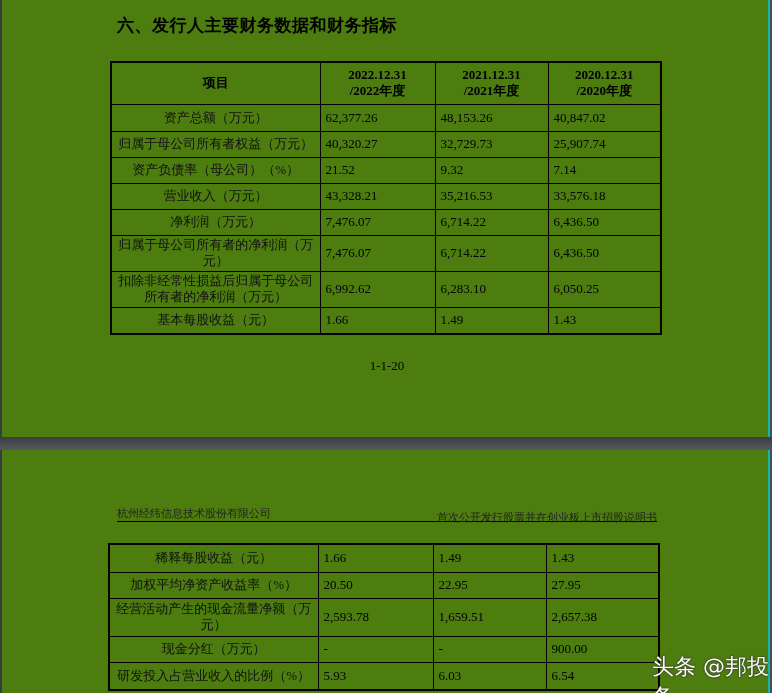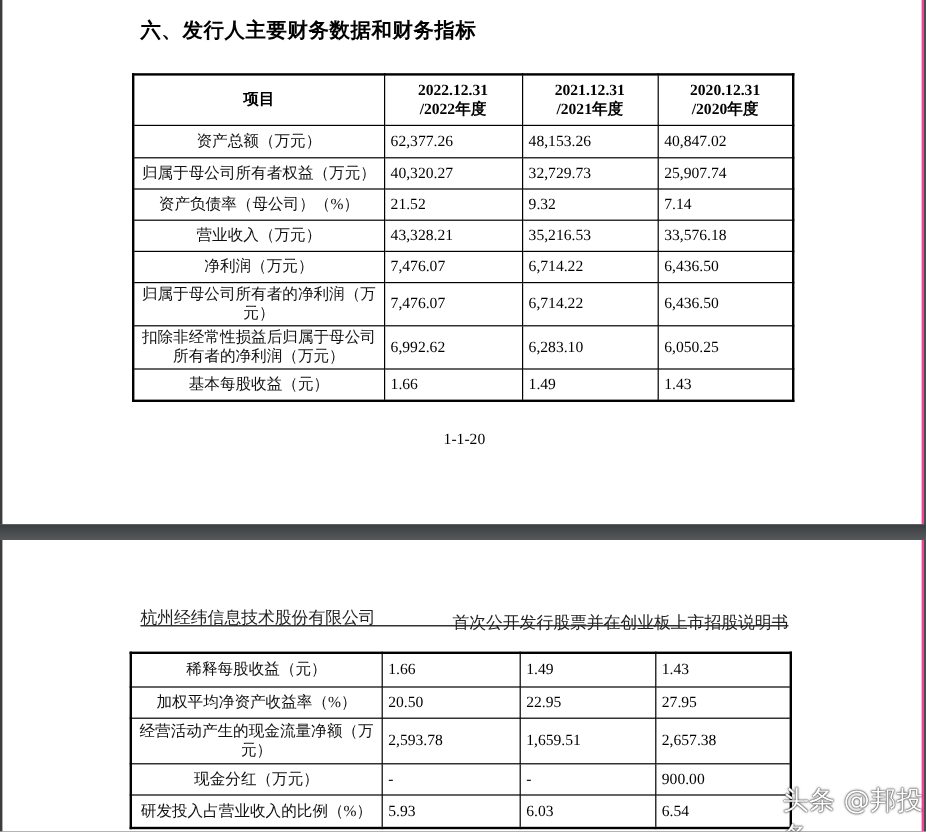--- a/index.html
+++ b/index.html
@@ -3,22 +3,22 @@
 <meta charset="utf-8">
 <style>
   html, body { margin: 0; padding: 0; }
   body {
     width: 772px; height: 693px; overflow: hidden; position: relative;
     background: #4a4d50;
     font-family: "Liberation Serif", "DejaVu Serif", serif;
     color: #000;
   }
   .page {
-    position: absolute; left: 0; width: 770px; background: #ffffff;
-    border-left: 2px solid #3a3c3e; border-right: 2px solid #ec4899;
+    position: absolute; left: 0; width: 770px; background: #4d7c0f;
+    border-left: 2px solid #3a3c3e; border-right: 2px solid #14b8a6;
     box-sizing: border-box;
   }
   #page1 { top: 0; height: 437px; }
   #page2 { top: 450px; height: 243px; }
   .gap {
     position: absolute; left: 0; top: 437px; width: 772px; height: 13px;
     background: linear-gradient(#3b3e40, #55595c);
   }
   .section-title {
     position: absolute; left: 115px; top: 14px;
@@ -36,21 +36,21 @@
   table.fin td.label { text-align: center; line-height: 16px; color: #111; }
   table.fin td.num { }
   col.c0 { width: 209px; } col.c1 { width: 115px; } col.c2 { width: 113px; } col.c3 { width: 113px; }
   #table1 { top: 61px; }
   #table2 { top: 543px; }
   .page-number {
     position: absolute; top: 358px; left: 0; width: 770px; text-align: center; font-size: 13px;
   }
   .doc-header {
     position: absolute; left: 115px; top: 56px; width: 540px; height: 15px;
-    border-bottom: 1px solid #000; font-size: 14px; color: #222;
+    border-bottom: 1px solid #000; font-size: 11px; color: #222;
     font-family: "DejaVu Sans", sans-serif;
   }
   .doc-header .left { position: absolute; left: 0; top: 0; }
   .doc-header .right { position: absolute; right: 0; top: 4px; margin-left: 44px; }
   .watermark {
     position: absolute; left: 652px; top: 652px; font-size: 22px; color: #fff;
     font-family: "DejaVu Sans", sans-serif;
     text-shadow: 0 0 2px #333, 0 0 1px #000;
   }
 </style>

